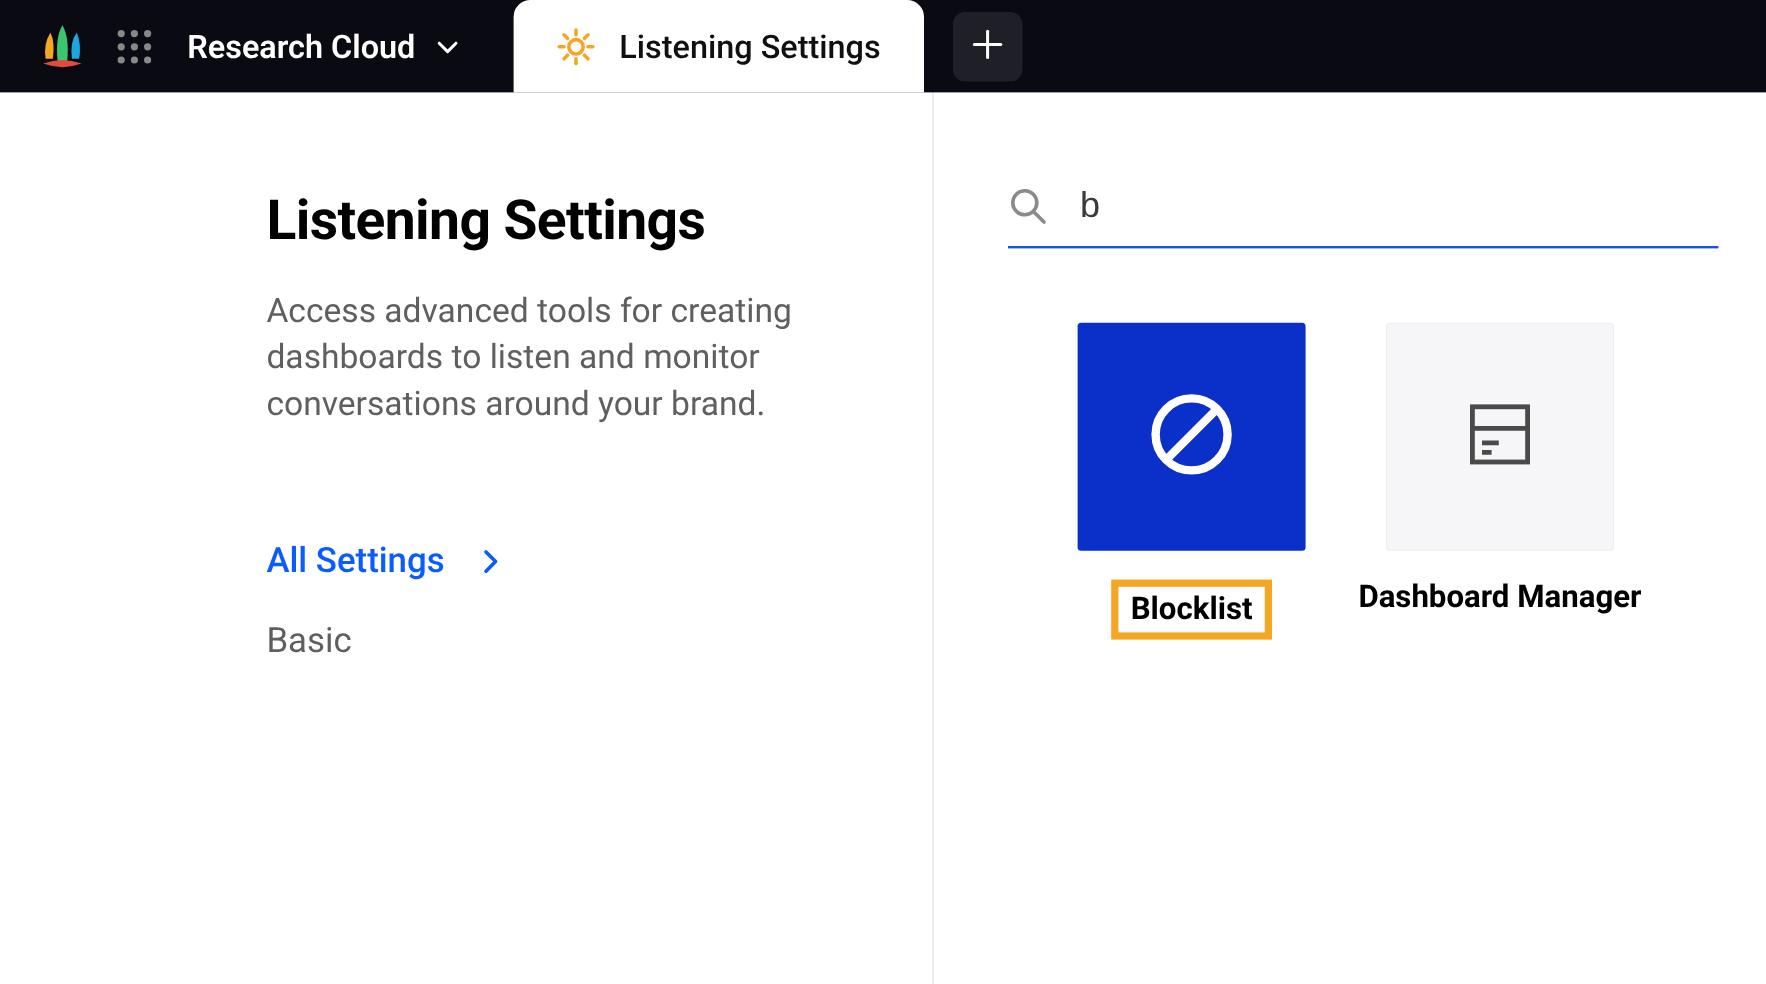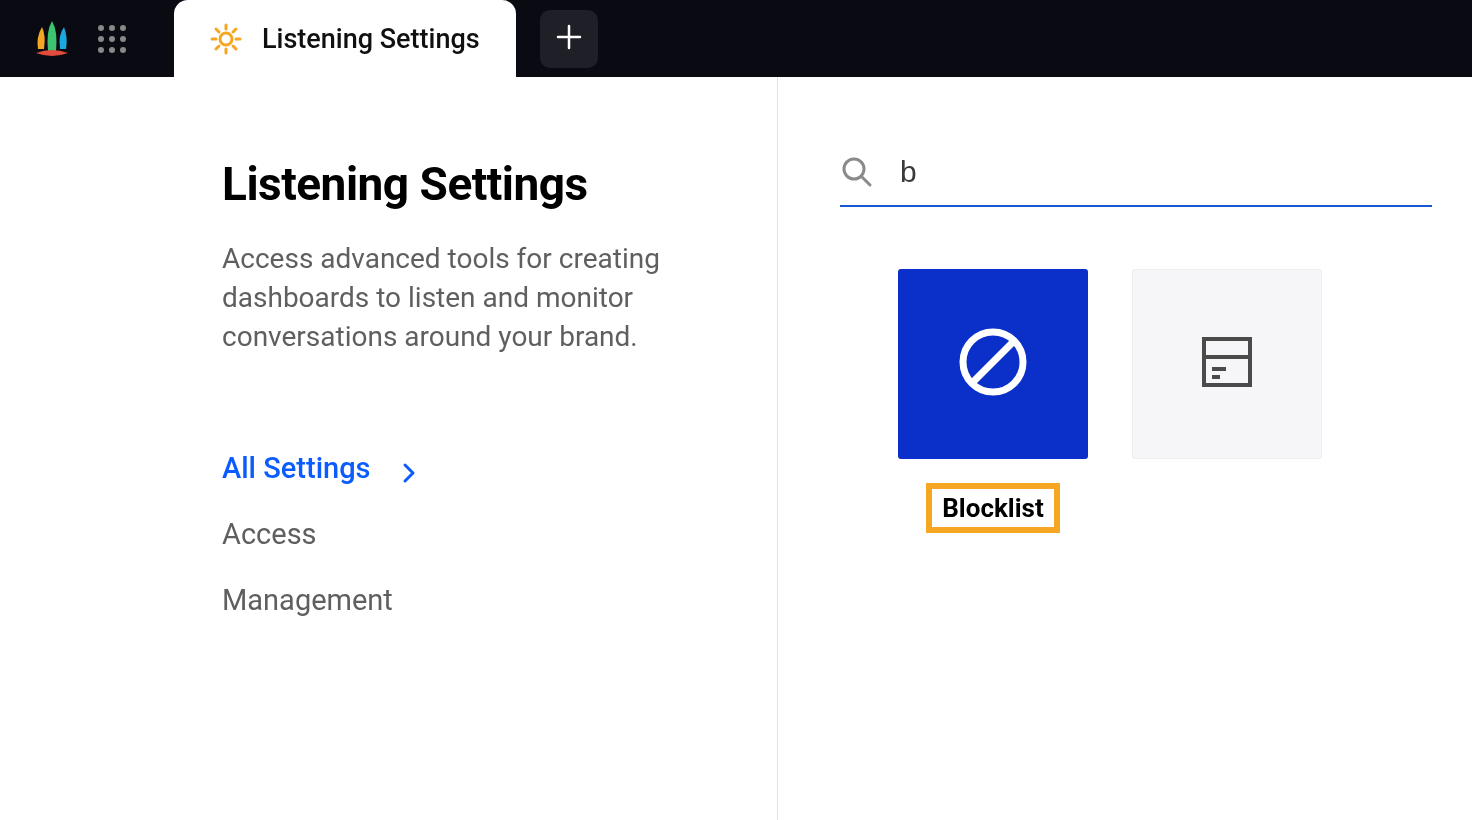--- a/index.html
+++ b/index.html
@@ -121,21 +121,21 @@
     .nav-list {
       list-style: none;
     }
     
     .nav-item {
       font-size: 29px;
       color: #5f5f5f;
       padding: 16px 0;
       cursor: pointer;
       display: flex;
-      align-items: flex-end;
+      align-items: center;
     }
     
     .nav-item.active {
       color: #0b5cff;
       font-weight: 500;
     }
     
     .nav-item-chevron {
       margin-left: 28px;
       display: flex;
@@ -232,20 +232,28 @@
       <circle cx="5" cy="5" r="3" fill="#888"></circle>
       <circle cx="16" cy="5" r="3" fill="#888"></circle>
       <circle cx="27" cy="5" r="3" fill="#888"></circle>
       <circle cx="5" cy="16" r="3" fill="#888"></circle>
       <circle cx="16" cy="16" r="3" fill="#888"></circle>
       <circle cx="27" cy="16" r="3" fill="#888"></circle>
       <circle cx="5" cy="27" r="3" fill="#888"></circle>
       <circle cx="16" cy="27" r="3" fill="#888"></circle>
       <circle cx="27" cy="27" r="3" fill="#888"></circle>
     </svg>
+  </div>
+  <div class="workspace-selector">
+    <span>Research Cloud</span>
+    <span class="workspace-chevron">
+      <svg width="22" height="22" viewBox="0 0 22 22">
+        <path d="M4 8 L11 15 L18 8" stroke="#fff" stroke-width="2.5" fill="none" stroke-linecap="round" stroke-linejoin="round"></path>
+      </svg>
+    </span>
   </div>
   <div class="active-tab">
     <span class="tab-gear-icon">
       <svg width="32" height="32" viewBox="0 0 32 32">
         <circle cx="16" cy="16" r="6" fill="none" stroke="#f5a623" stroke-width="3"></circle>
         <g stroke="#f5a623" stroke-width="3" stroke-linecap="round">
           <line x1="16" y1="2" x2="16" y2="6"></line>
           <line x1="16" y1="26" x2="16" y2="30"></line>
           <line x1="2" y1="16" x2="6" y2="16"></line>
           <line x1="26" y1="16" x2="30" y2="16"></line>
@@ -276,24 +284,21 @@
     <ul class="nav-list">
       <li class="nav-item active">
         <span>All Settings</span>
         <span class="nav-item-chevron">
           <svg width="20" height="24" viewBox="0 0 20 24">
             <path d="M6 4 L14 12 L6 20" stroke="#0b5cff" stroke-width="3" fill="none" stroke-linecap="round" stroke-linejoin="round"></path>
           </svg>
         </span>
       </li>
       <li class="nav-item">
-        <span>Access</span>
-      </li>
-      <li class="nav-item">
-        <span>Management</span>
+        <span>Basic</span>
       </li>
     </ul>
   </div>
 
   <div class="right-panel">
     <div class="search-row">
       <span class="search-icon">
         <svg width="34" height="34" viewBox="0 0 34 34">
           <circle cx="14" cy="14" r="10" fill="none" stroke="#8a8a8a" stroke-width="3"></circle>
           <line x1="22" y1="22" x2="30" y2="30" stroke="#8a8a8a" stroke-width="3" stroke-linecap="round"></line>
@@ -319,17 +324,18 @@
         <div class="tile-box light">
           <span>
             <svg width="62" height="62" viewBox="0 0 62 62">
               <rect x="8" y="8" width="46" height="46" fill="none" stroke="#4a4a4a" stroke-width="4"></rect>
               <line x1="8" y1="26" x2="54" y2="26" stroke="#4a4a4a" stroke-width="4"></line>
               <line x1="16" y1="38" x2="30" y2="38" stroke="#4a4a4a" stroke-width="4"></line>
               <line x1="16" y1="46" x2="24" y2="46" stroke="#4a4a4a" stroke-width="4"></line>
             </svg>
           </span>
         </div>
+        <span class="tile-label">Dashboard Manager</span>
       </div>
     </div>
   </div>
 
 </div>
 
 </body></html>

